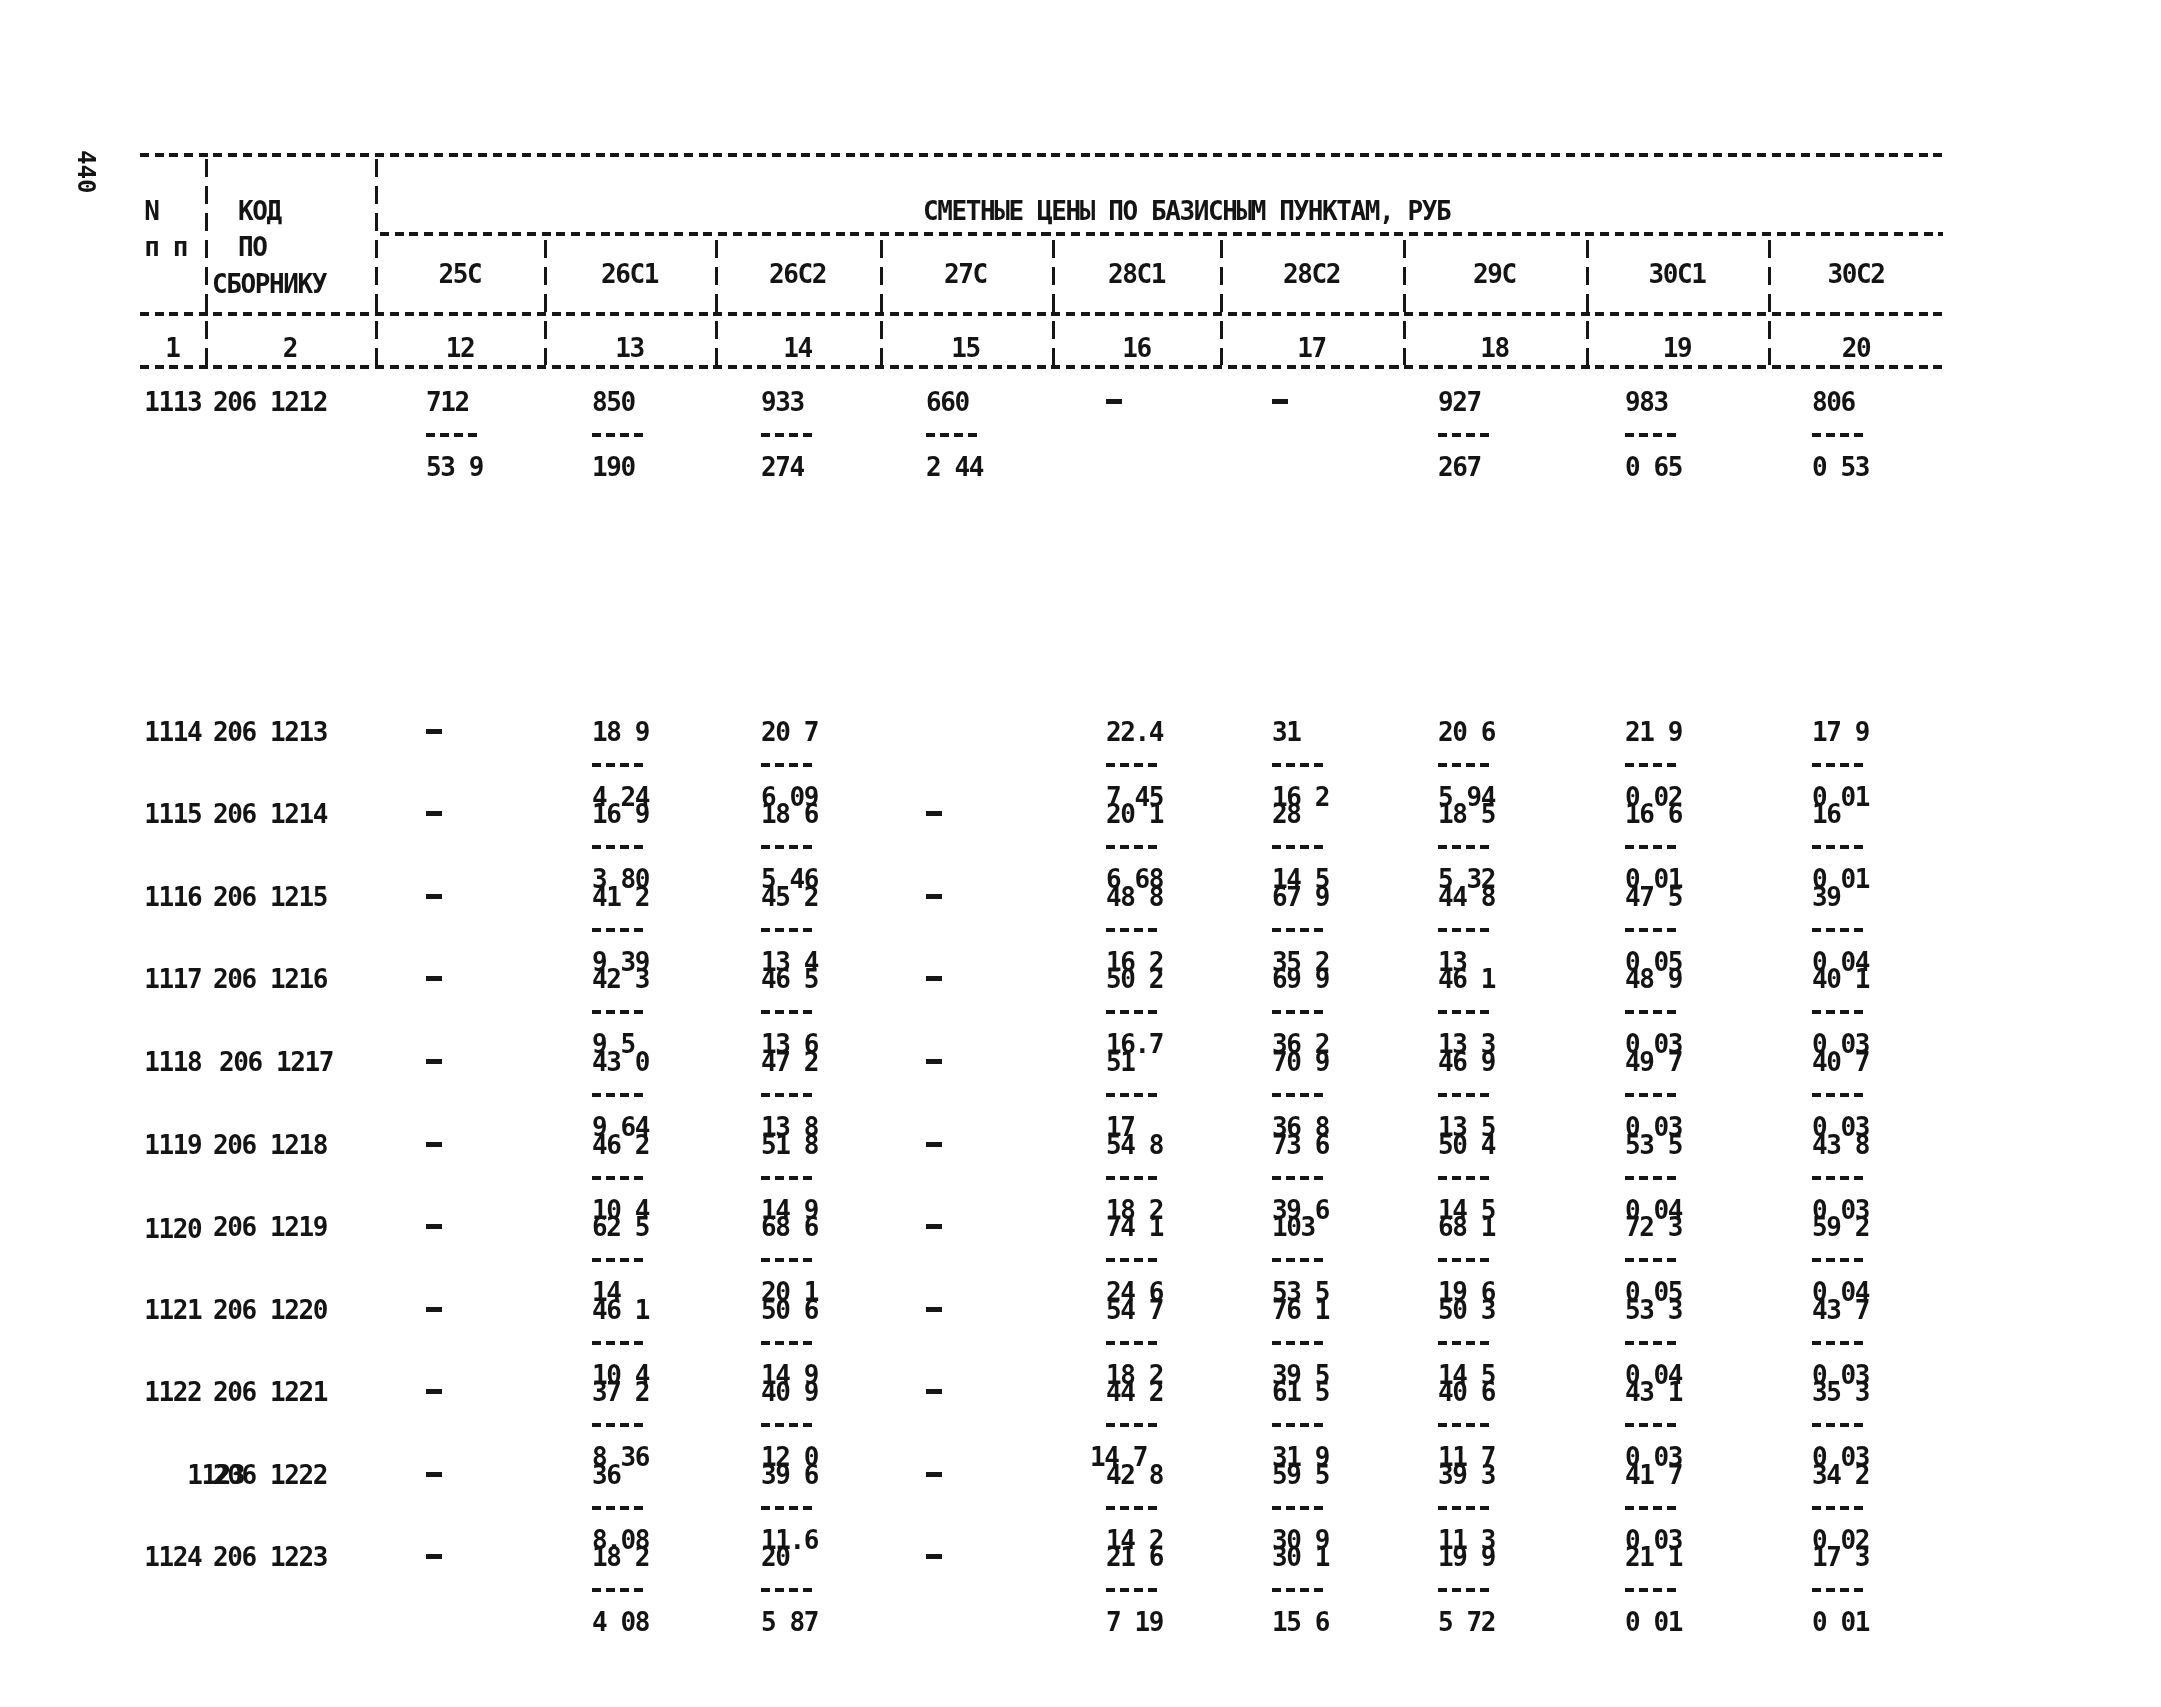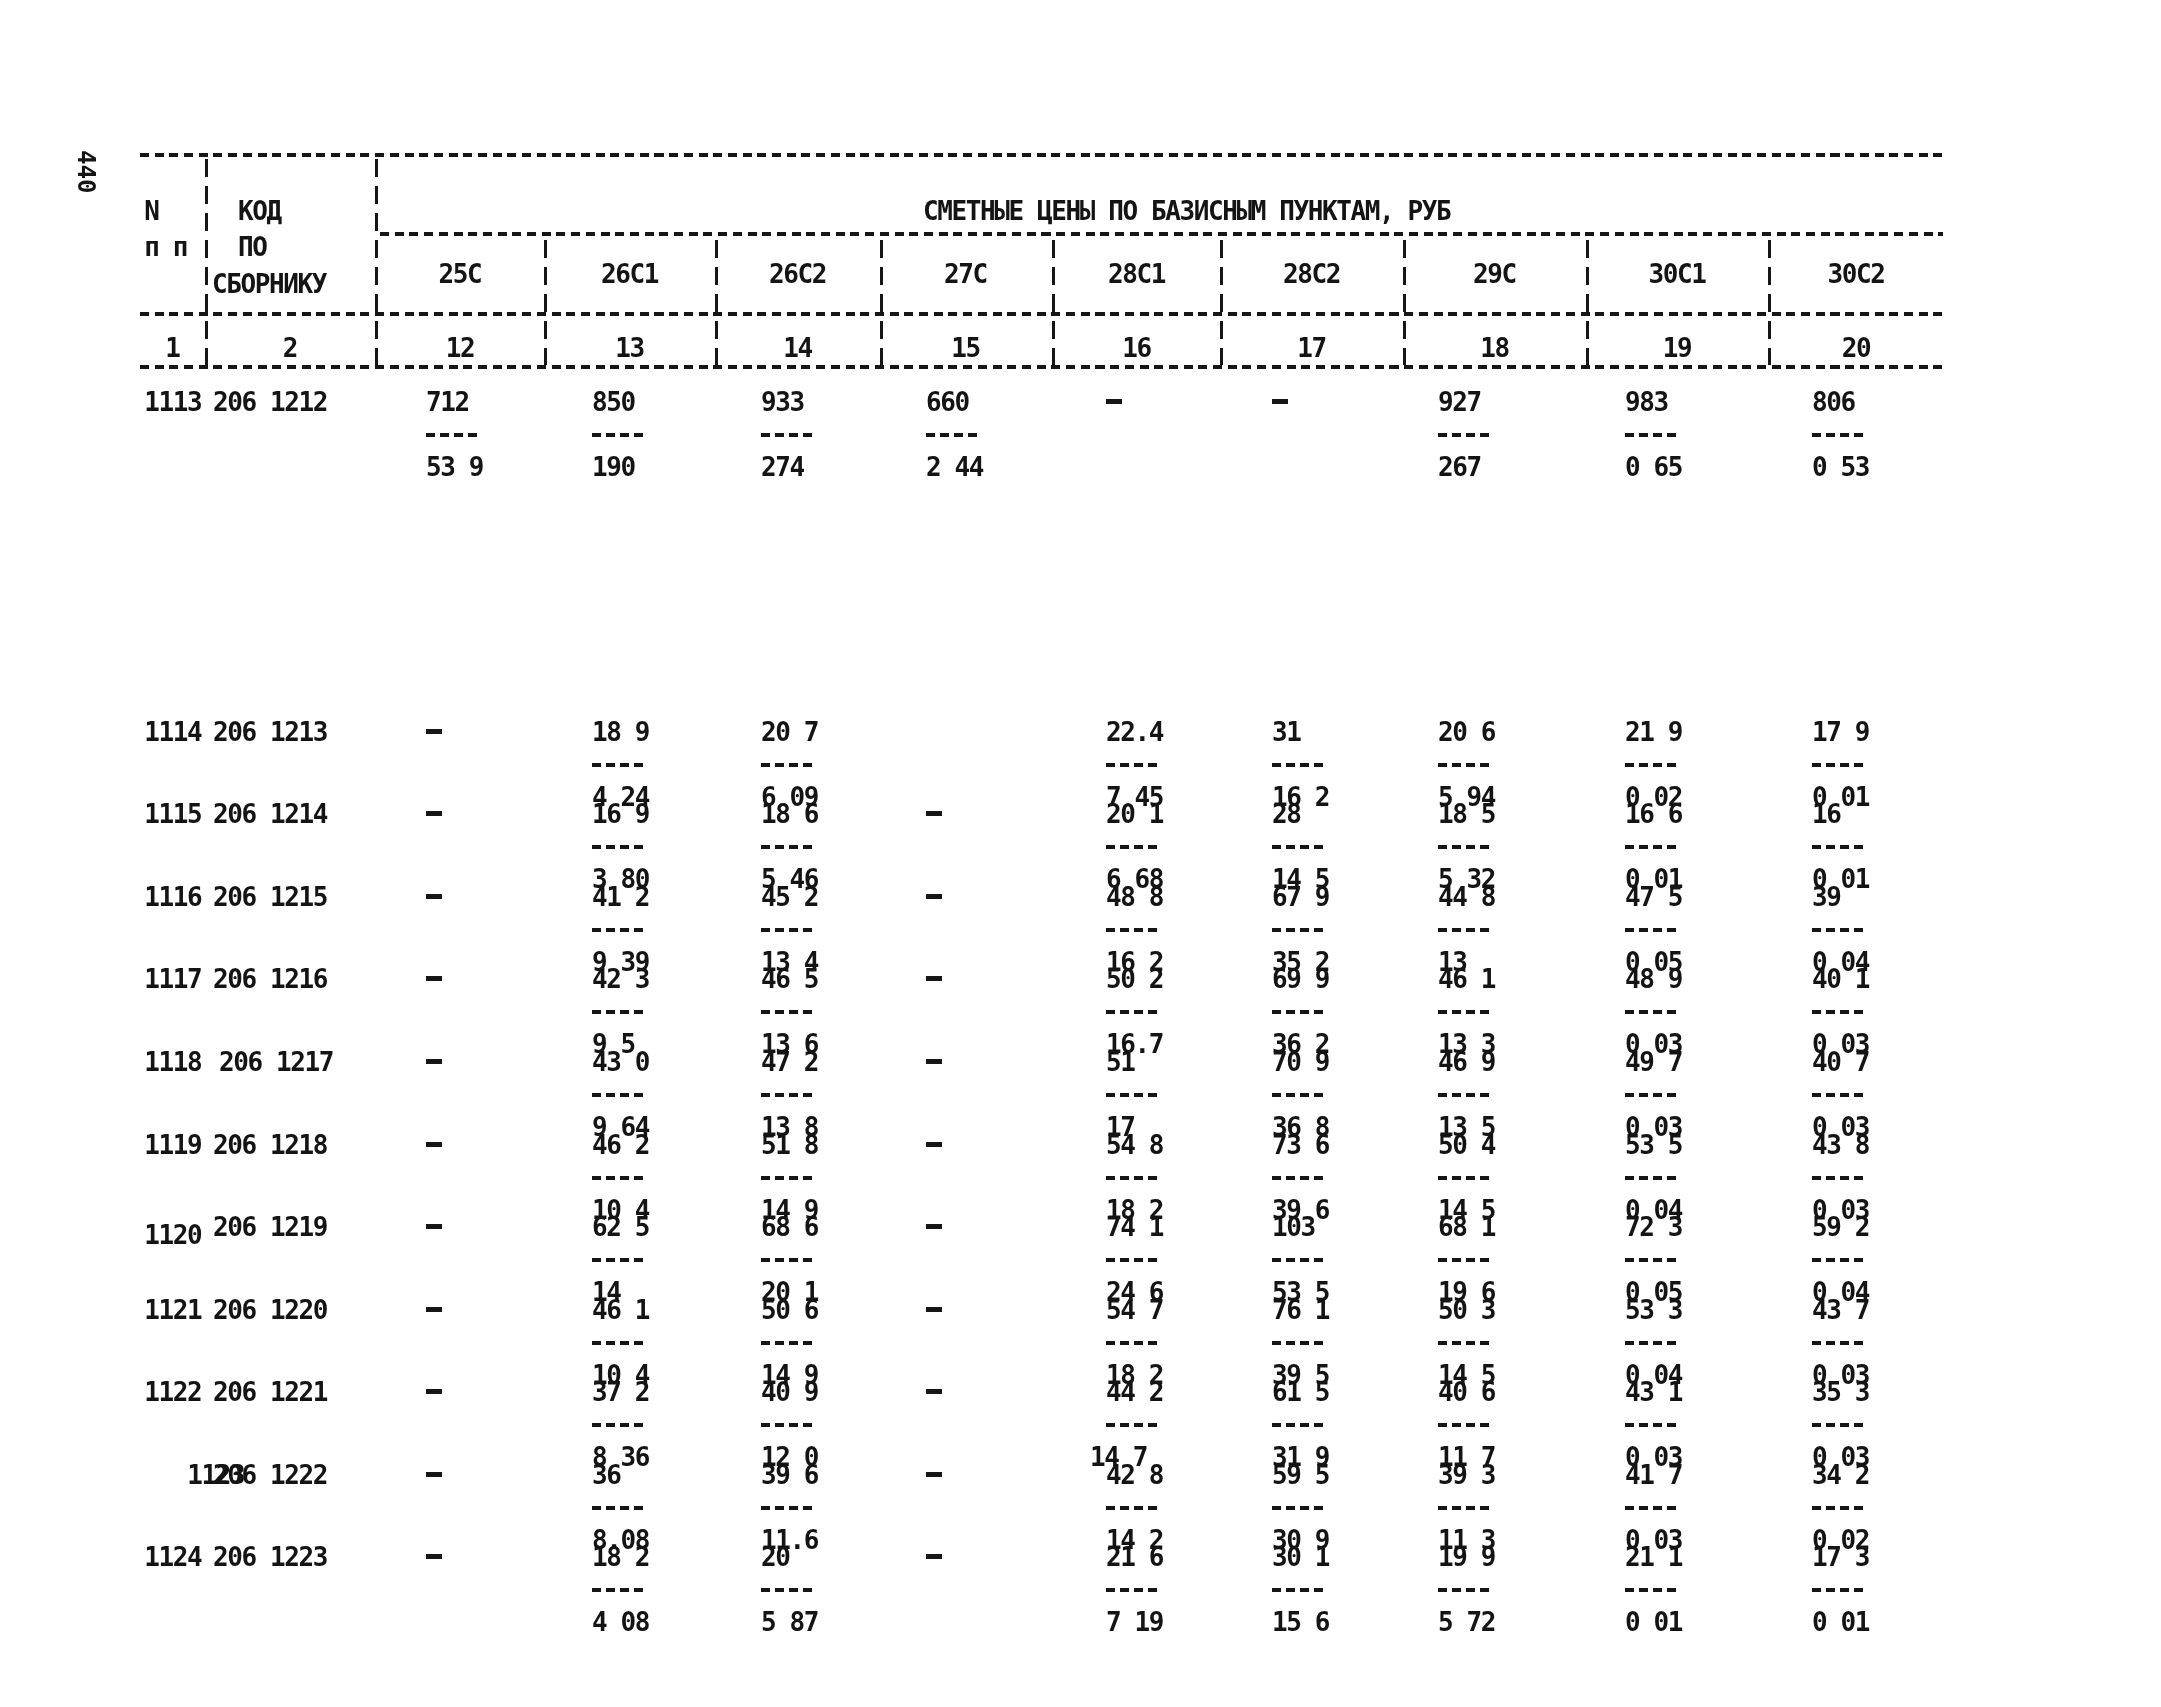--- a/index.html
+++ b/index.html
@@ -398,21 +398,21 @@
           <div class="fbar" style="left: 39px;"></div>
           <div class="cb" style="left: 39px;">0 04</div>
         </div>
         <div class="cell" style="left: 1628px; width: 176px;">
           <div class="ct" style="left: 44px;">43 8</div>
           <div class="fbar" style="left: 44px;"></div>
           <div class="cb" style="left: 44px;">0 03</div>
         </div>
       </div>
       <div class="row" style="top: 1060px;">
-        <div class="abs" style="left: 4.2px; top: 8px;">1120</div>
+        <div class="abs" style="left: 4.2px; top: 2px;">1120</div>
         <div class="abs" style="left: 73px; top: 0px;">206 1219</div>
         <div class="cell" style="left: 235px; width: 170px;">
           <div class="dashmark" style="left: 51px;"></div>
         </div>
         <div class="cell" style="left: 404px; width: 171px;">
           <div class="ct" style="left: 48px;">62 5</div>
           <div class="fbar" style="left: 48px;"></div>
           <div class="cb" style="left: 48px;">14</div>
         </div>
         <div class="cell" style="left: 575px; width: 165px;">

